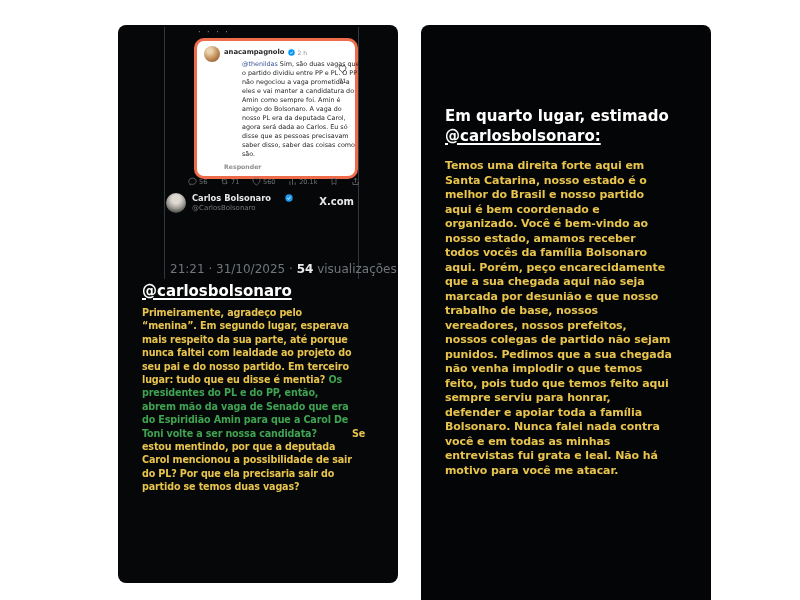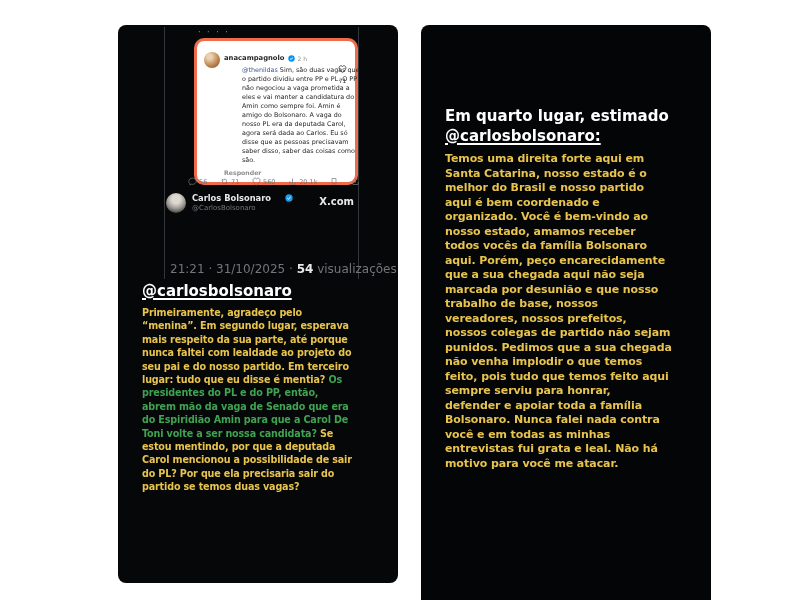--- a/index.html
+++ b/index.html
@@ -18,21 +18,21 @@
 
   
   .shot-edge{position:absolute;top:2px;height:252px;width:1px;background:#32373d;}
   .edge-l{left:46px;} .edge-r{left:240px;}
   .crop-dots{left:80px;top:3px;font-size:8px;color:#8a8f96;letter-spacing:2px;}
 
   
   .ig-card{
     left:76px;top:13px;width:164px;box-sizing:border-box;
     background:#ffffff;border:3px solid #ee6c4a;border-radius:10px;
-    padding:11px 7px 6px 7px;color:#262626;
+    padding:5px 7px 6px 7px;color:#262626;
   }
   .ig-row{display:flex;align-items:flex-start;}
   .ig-avatar{width:16px;height:16px;border-radius:50%;flex:0 0 16px;margin-right:4px;
     background:radial-gradient(circle at 35% 30%, #ecd3b0 15%, #c08a55 55%, #7c4e2a 95%);}
   .ig-content{flex:1;min-width:0;}
   .ig-userline{display:flex;align-items:center;gap:3px;height:10px;margin-top:1px;}
   .ig-username{font-size:6.8px;font-weight:700;color:#262626;}
   .ig-time{font-size:6px;color:#8e8e8e;}
   .badge{display:inline-block;line-height:0;}
   .ig-comment{font-size:6.4px;line-height:9px;margin-top:3px;font-weight:400;margin-left:18px;}
@@ -60,21 +60,21 @@
 
   
   .handle-heading{
     left:24px;top:257px;font-size:15px;font-weight:700;color:#ffffff;
     text-decoration:underline;text-underline-offset:2px;text-decoration-thickness:1.5px;
   }
   .story-par-left{left:24px;top:281px;font-size:9.6px;font-weight:700;
     line-height:13.4px;letter-spacing:-0.15px;}
   .rs-heading{left:24px;top:82px;font-size:15px;font-weight:700;color:#ffffff;line-height:19.5px;}
   .rs-heading .u{text-decoration:underline;text-underline-offset:2px;text-decoration-thickness:1.5px;}
-  .story-par-right{left:24px;top:127px;font-size:11px;font-weight:700;
+  .story-par-right{left:24px;top:134px;font-size:11px;font-weight:700;
     line-height:14.5px;letter-spacing:-0.1px;color:#e8c44e;}
 </style>
 </head>
 <body>
 
 <div class="story" id="story-left">
 
   <div class="shot-edge edge-l"></div>
   <div class="shot-edge edge-r"></div>
   <div class="abs crop-dots">· · · ·</div>
@@ -186,21 +186,21 @@
   <div class="abs handle-heading">@carlosbolsonaro</div>
   <div class="abs story-par-left pre"><span style="color: rgb(232, 196, 78);">Primeiramente, agradeço pelo
 “menina”. Em segundo lugar, esperava
 mais respeito da sua parte, até porque
 nunca faltei com lealdade ao projeto do
 seu pai e do nosso partido. Em terceiro
 lugar: tudo que eu disse é mentia? </span><span style="color: rgb(63, 163, 81);">Os
 presidentes do PL e do PP, então,
 abrem mão da vaga de Senado que era
 do Espiridião Amin para que a Carol De
-Toni volte a ser nossa candidata? </span><span style="color: rgb(232, 196, 78);">Se
+Toni volte a ser nossa candidata? </span><span style="color: rgb(232, 196, 78); margin-left: 32px;">Se
 estou mentindo, por que a deputada
 Carol mencionou a possibilidade de sair
 do PL? Por que ela precisaria sair do
 partido se temos duas vagas?</span></div>
 </div>
 
 <div class="story" id="story-right">
   <div class="abs rs-heading">
     <div>Em quarto lugar, estimado</div>
     <div class="u">@carlosbolsonaro:</div>

